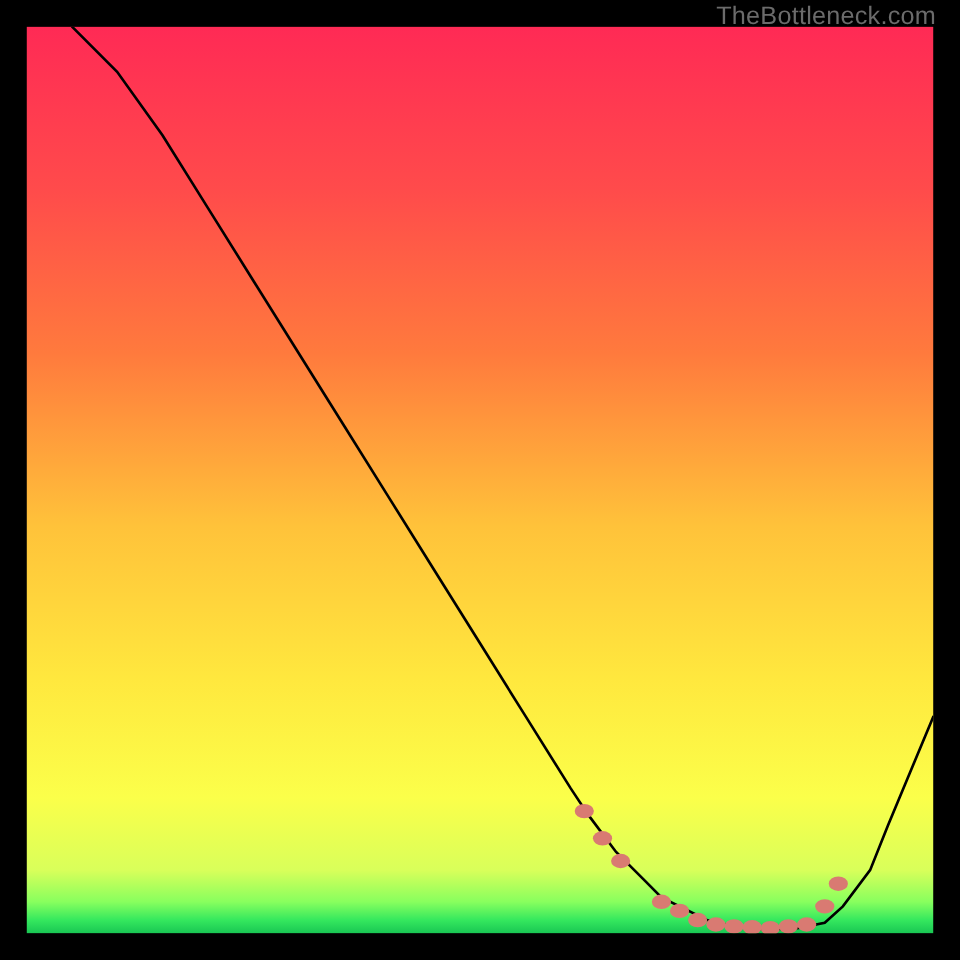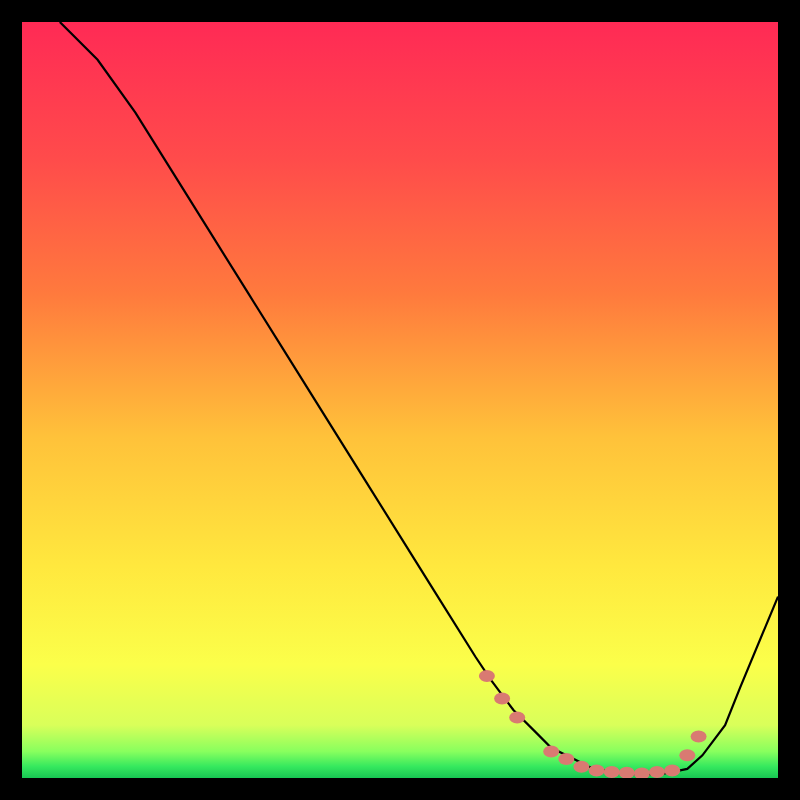--- a/index.html
+++ b/index.html
@@ -86,13 +86,14 @@
           <ellipse cx="604.8" cy="750.7" rx="8" ry="6" fill="#d97a72"></ellipse>
           <ellipse cx="619.9" cy="751.5" rx="8" ry="6" fill="#d97a72"></ellipse>
           <ellipse cx="635.0" cy="750.0" rx="8" ry="6" fill="#d97a72"></ellipse>
           <ellipse cx="650.2" cy="748.4" rx="8" ry="6" fill="#d97a72"></ellipse>
           <ellipse cx="665.3" cy="733.3" rx="8" ry="6" fill="#d97a72"></ellipse>
           <ellipse cx="676.6" cy="714.4" rx="8" ry="6" fill="#d97a72"></ellipse>
         </g>
     </svg>
   </div>
 
+  <div class="watermark">TheBottleneck.com</div>
 </div>
 
 </body></html>

